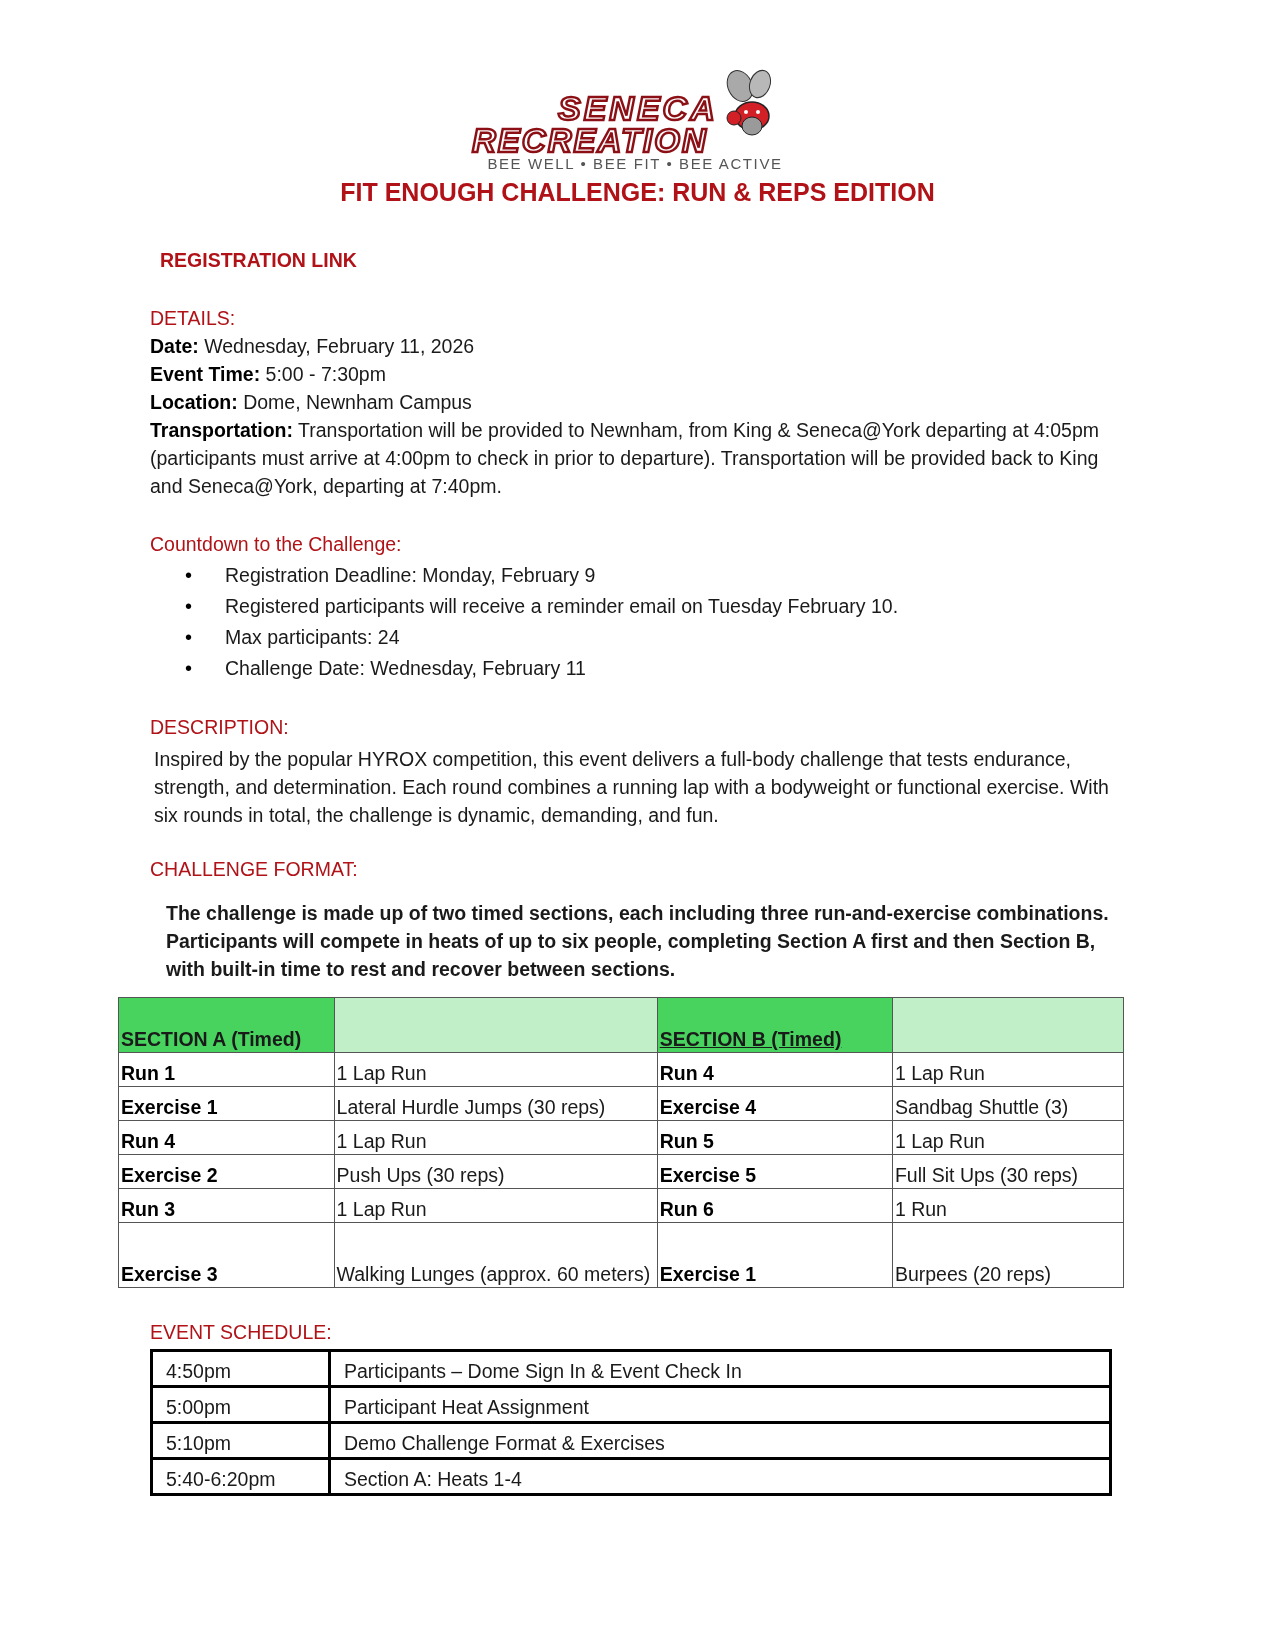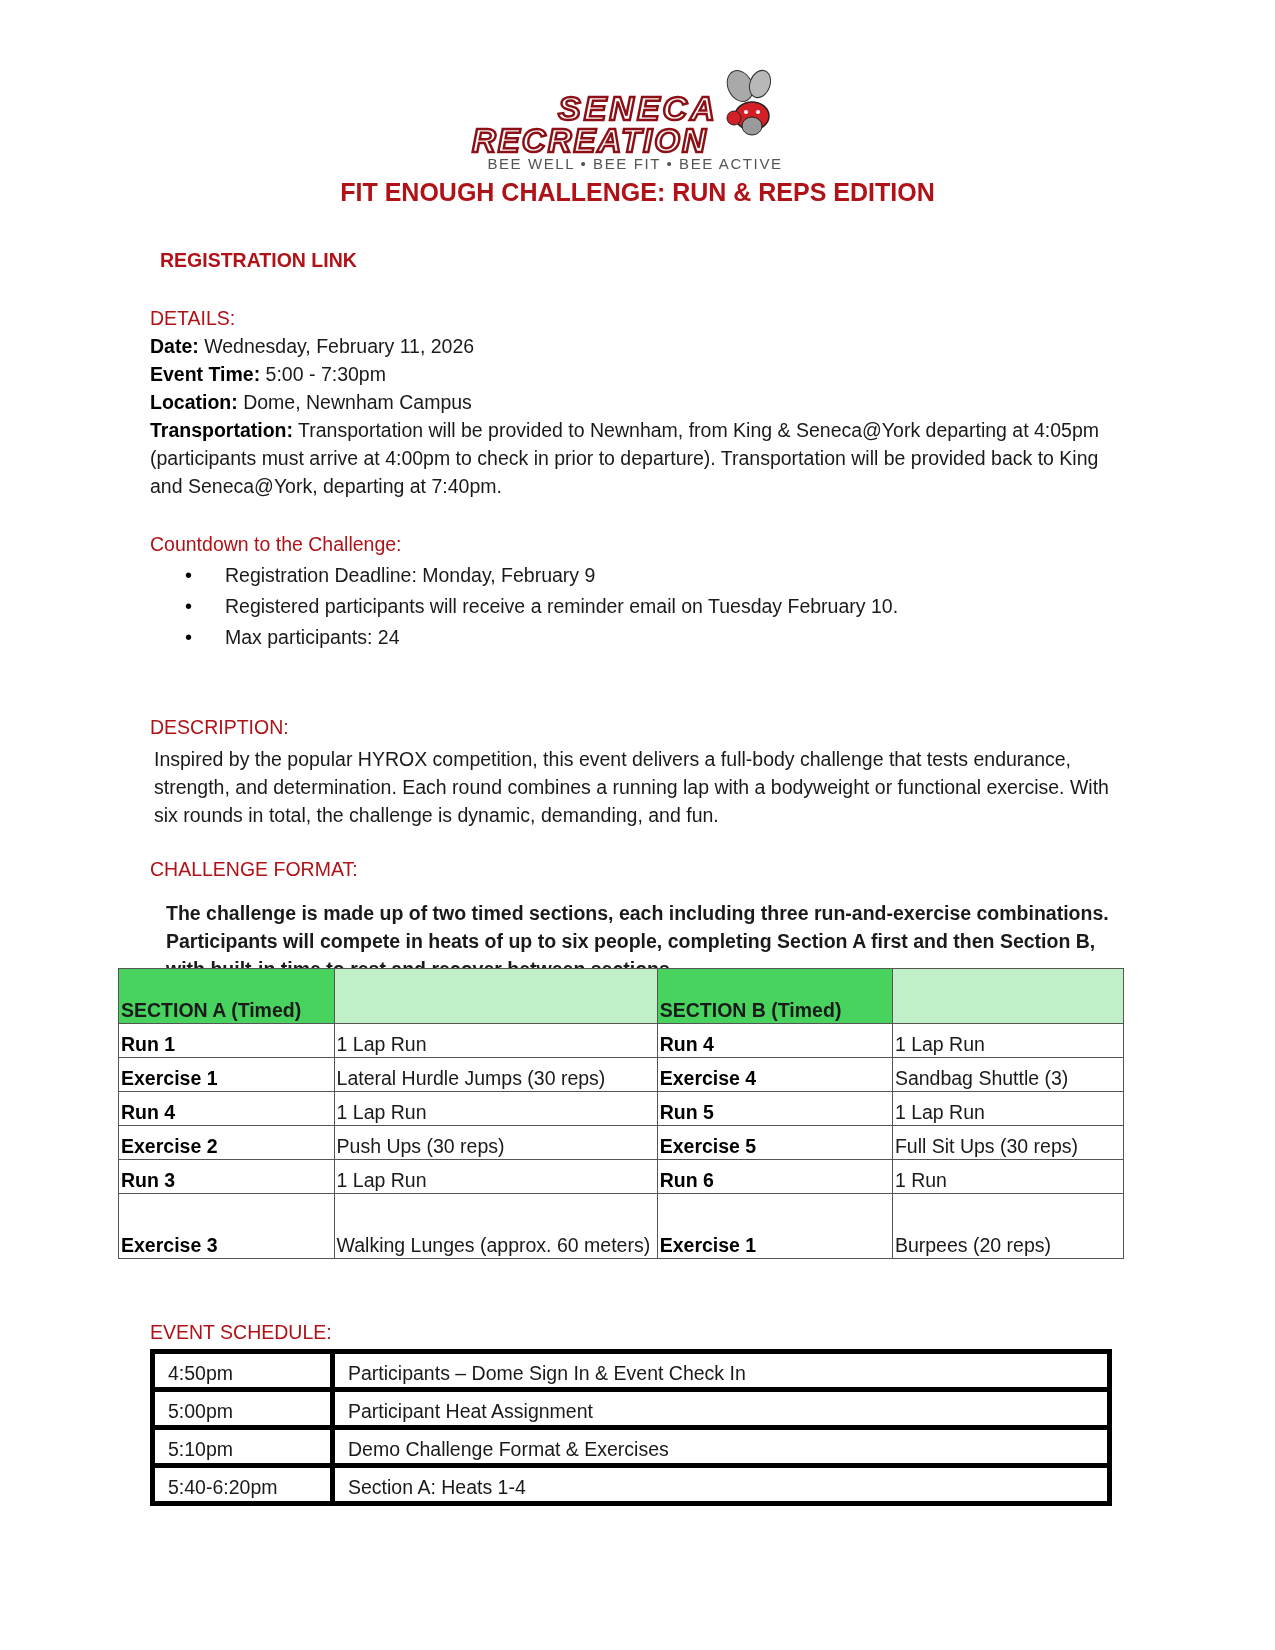--- a/index.html
+++ b/index.html
@@ -38,40 +38,40 @@
     }
 
     .description { top: 713px; }
     .description p { margin: 4px; }
 
     .format { top: 855px; }
     .format p { margin: 16px; font-weight: bold; }
 
     
     .challenge-table {
-      position: absolute; left: 118px; top: 968px; width: 1006px;
+      position: absolute; left: 118px; top: 997px; width: 1006px;
       border-collapse: collapse; font-size: 19.5px;
     }
     .challenge-table td {
       border: 1px solid #555; padding: 0 2px; vertical-align: bottom; height: 33px;
       line-height: 26px;
     }
     .challenge-table tr.head td { height: 54px; font-weight: bold; }
     .challenge-table td.sec { background: #47d35e; }
     .challenge-table td.sec-light { background: #c1efc8; }
     .challenge-table td.lbl { font-weight: bold; color: #000; }
     .challenge-table tr.tall td { height: 64px; }
-    .c1 { width: 213px; } .c2 { width: 323px; } .c3 { width: 233px; } .c4 { width: 229px; }
+    .c1 { width: 213px; } .c2 { width: 323px; } .c3 { width: 233px; text-decoration: underline; } .c4 { width: 229px; }
 
     .schedule-head { position: absolute; left: 150px; top: 1321px; }
     .schedule-table {
       position: absolute; left: 150px; top: 1349px; width: 962px;
       border-collapse: collapse; font-size: 19.5px;
     }
-    .schedule-table td { border: 5px solid #000000; padding: 0 13px; height: 33px; line-height: 28px; vertical-align: bottom; }
+    .schedule-table td { border: 3px solid #000000; padding: 0 13px; height: 33px; line-height: 28px; vertical-align: bottom; }
     .schedule-table td.time { width: 149px; }
   </style>
 </head>
 <body>
 
 <div class="page">
 
   <div class="logo">
     <svg width="330" height="90" viewBox="0 0 330 90">
 
@@ -114,20 +114,21 @@
       <span>Transportation will be provided to Newnham, from King &amp; Seneca@York departing at 4:05pm (participants must arrive at 4:00pm to check in prior to departure). Transportation will be provided back to King and Seneca@York, departing at 7:40pm.</span>
     </p>
   </div>
 
   <div class="content countdown">
     <div class="red-head">Countdown to the Challenge:</div>
     <ul>
       <li>Registration Deadline: Monday, February 9</li>
       <li>Registered participants will receive a reminder email on Tuesday February 10.</li>
       <li>Max participants: 24</li>
+      <li>Challenge Date: Wednesday, February 11</li>
     </ul>
   </div>
 
   <div class="content description">
     <div class="red-head">DESCRIPTION:</div>
     <p>Inspired by the popular HYROX competition, this event delivers a full-body challenge that tests endurance, strength, and determination. Each round combines a running lap with a bodyweight or functional exercise. With six rounds in total, the challenge is dynamic, demanding, and fun.</p>
   </div>
 
   <div class="content format">
     <div class="red-head">CHALLENGE FORMAT:</div>

